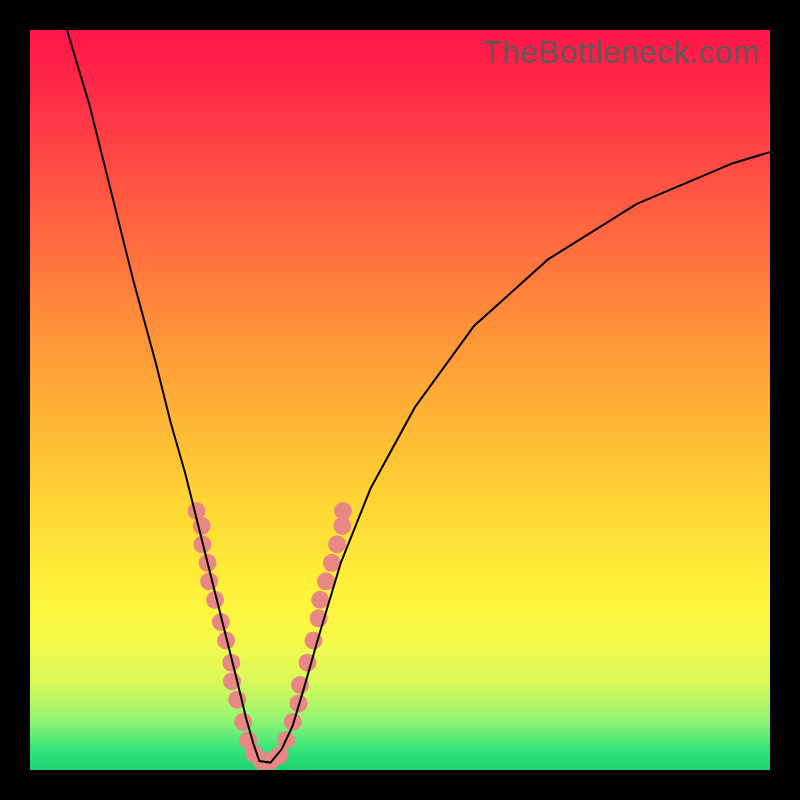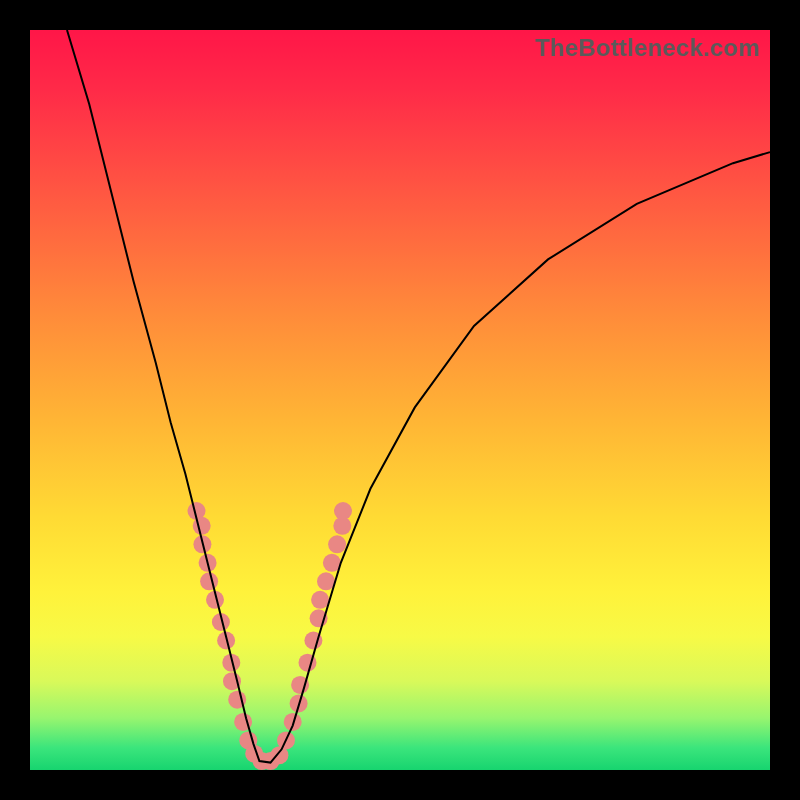--- a/index.html
+++ b/index.html
@@ -37,22 +37,22 @@
       #d9f95a 88%,
       #97f56f 93%,
       #3be57c 97%,
       #17d46f 100%
     );
   }
   .watermark {
     position: absolute;
     top: 4px;
     right: 10px;
-    font-size: 24px;
-    font-weight: 700;
+    font-size: 32px;
+    font-weight: 400;
     color: #5a5a5a;
     letter-spacing: 0.2px;
     user-select: none;
     text-align: right;
   }
   svg.overlay {
     position: absolute;
     left: 0;
     top: 0;
     width: 740px;

